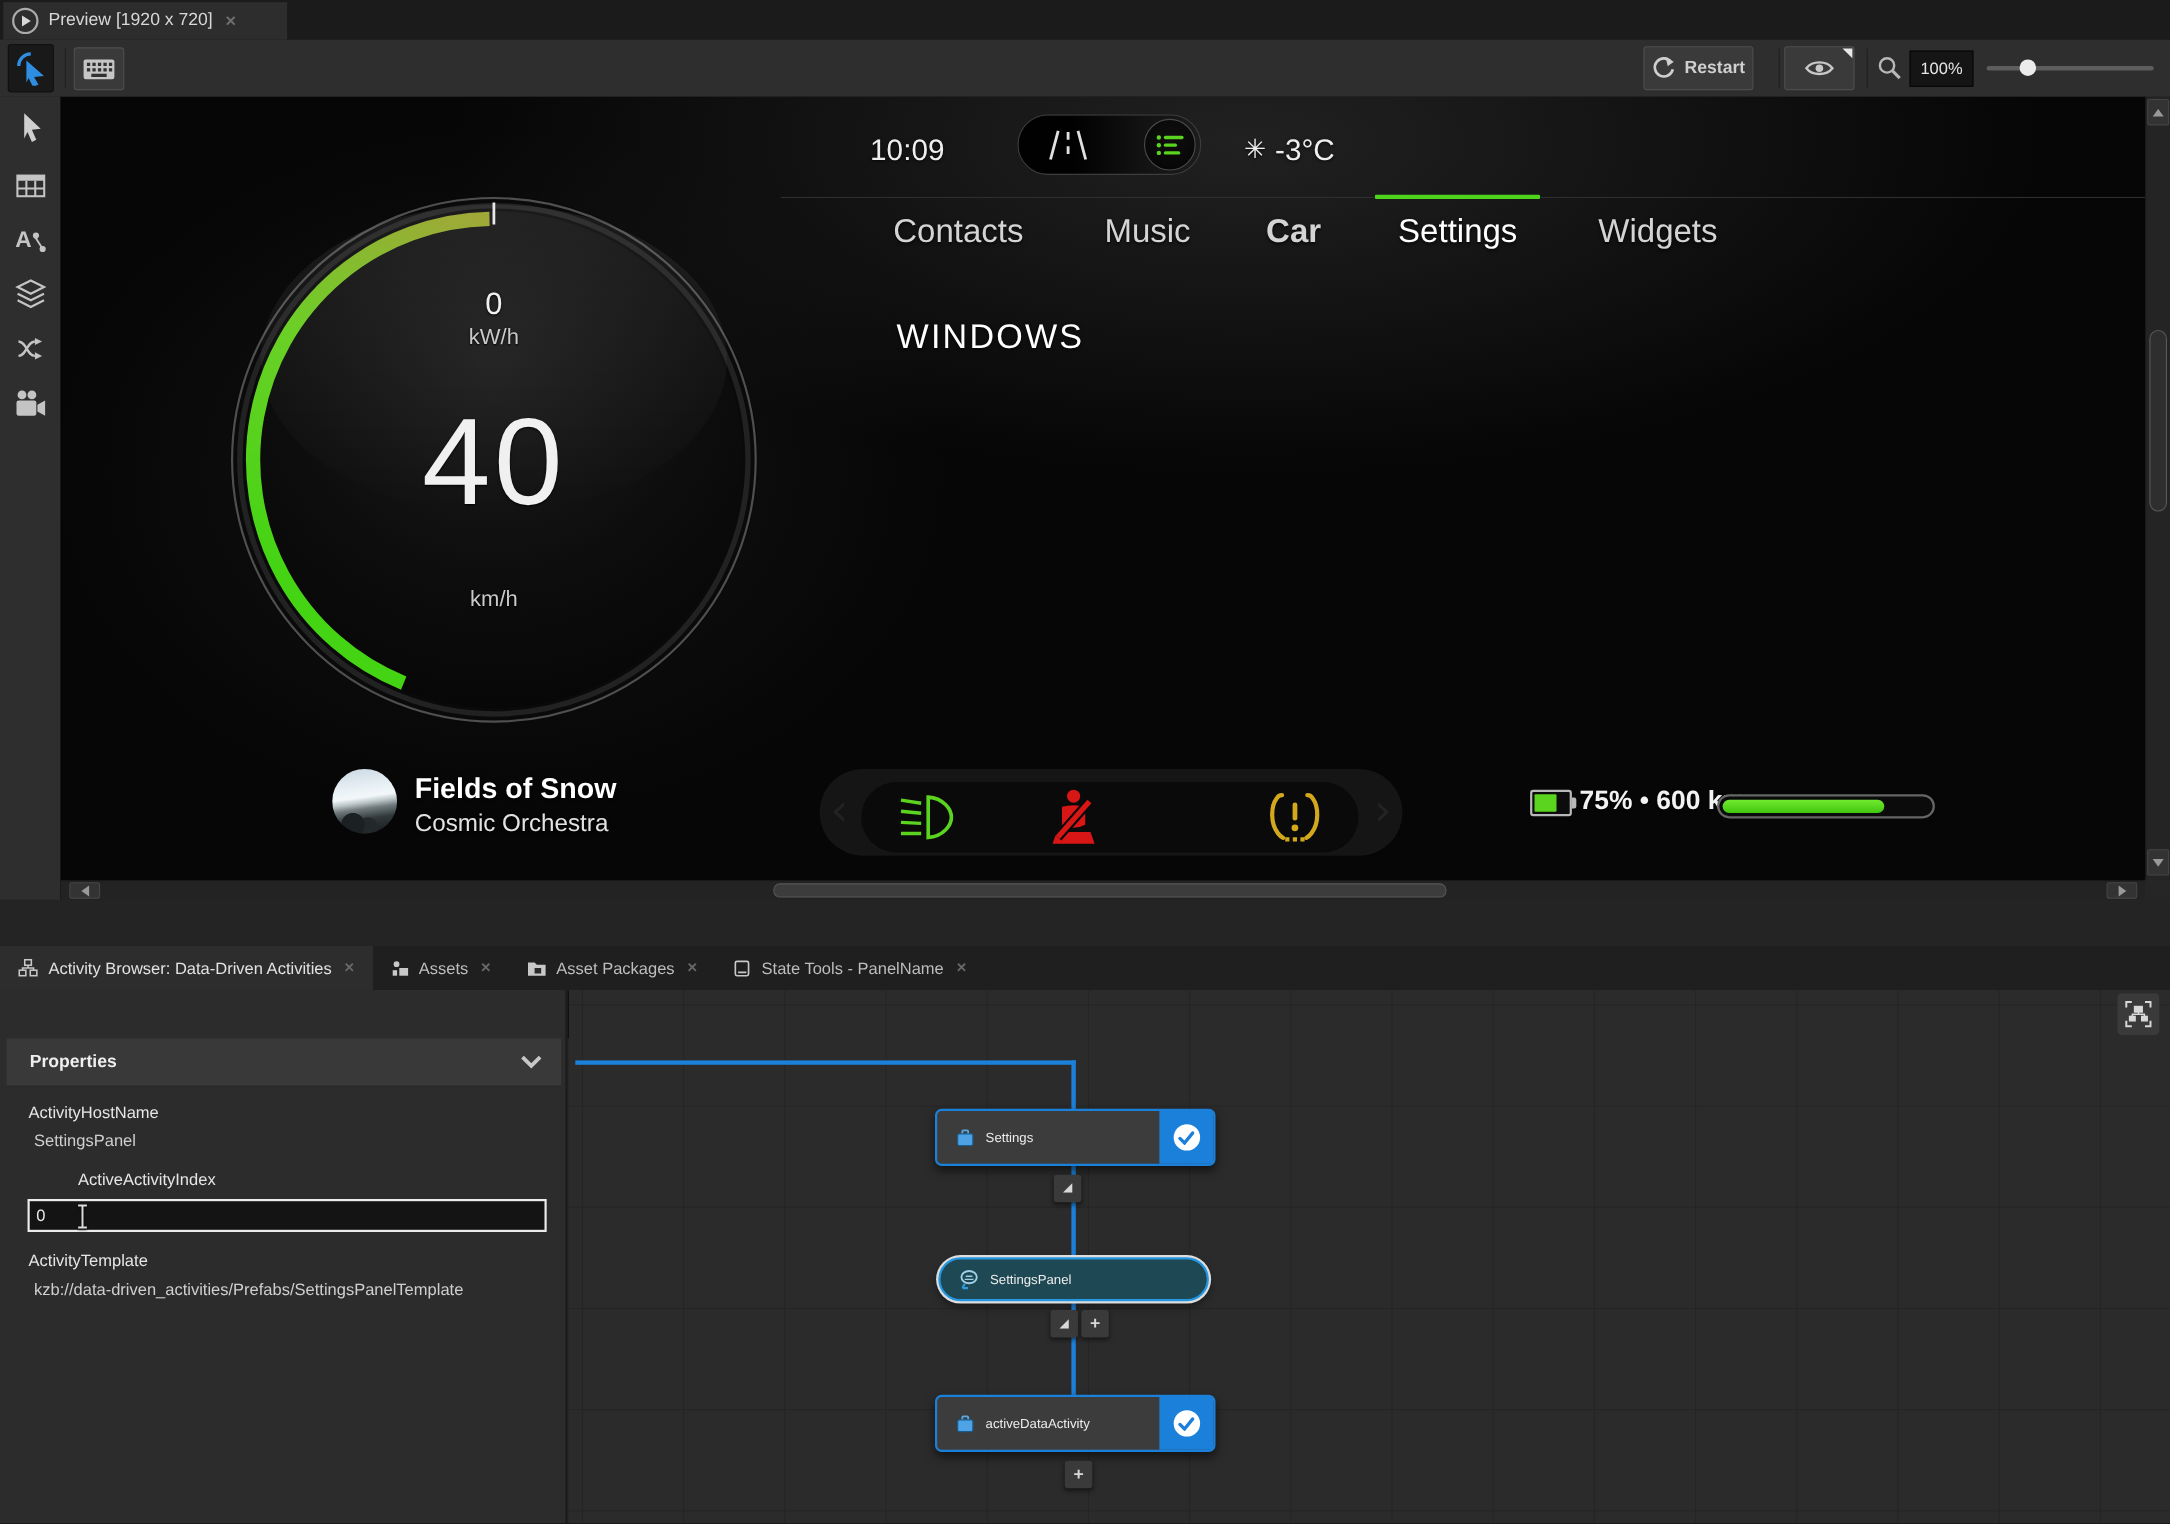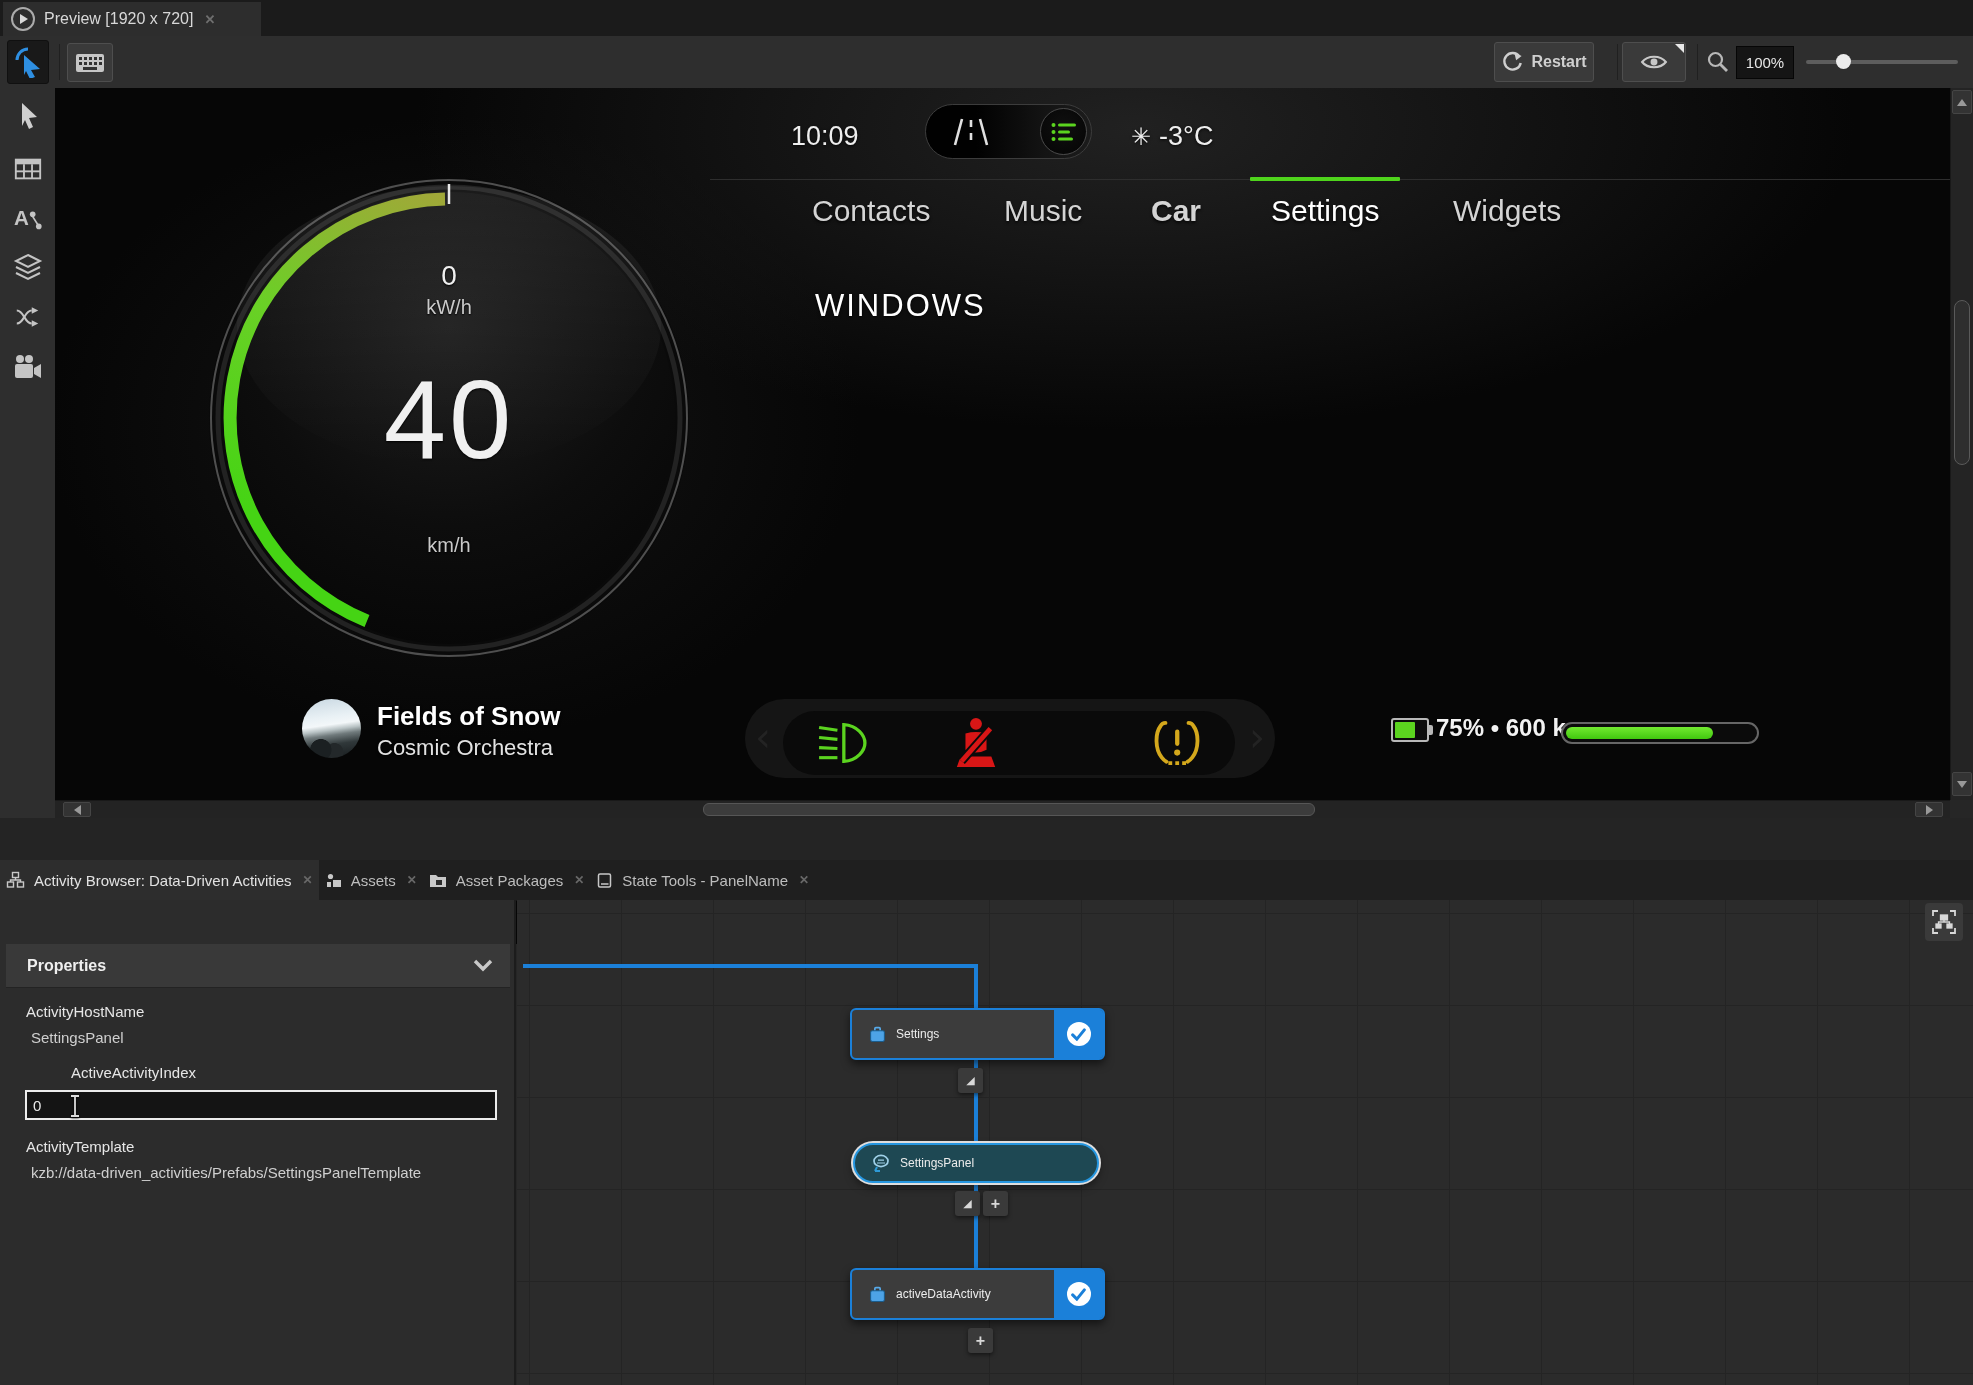--- a/index.html
+++ b/index.html
@@ -79,21 +79,21 @@
   .tri.left{border-top:5px solid transparent;border-bottom:5px solid transparent;border-right:7px solid #999;}
   .tri.right{border-top:5px solid transparent;border-bottom:5px solid transparent;border-left:7px solid #999;}
   .tri.up{border-left:5px solid transparent;border-right:5px solid transparent;border-bottom:7px solid #999;}
   .tri.down{border-left:5px solid transparent;border-right:5px solid transparent;border-top:7px solid #999;}
   .hthumb{left:648px;top:2px;width:612px;height:13px;background:#3c3c3c;border:1px solid #565656;border-radius:6px;box-sizing:border-box;}
   .vthumb{left:3px;top:212px;width:16px;height:165px;background:#2e2e2e;border:1px solid #5a5a5a;border-radius:8px;box-sizing:border-box;}
 
   
   .panel-gap{left:0;top:818px;width:1973px;height:42px;background:#242424;}
   .panel-tabbar{left:0;top:860px;width:1973px;height:40px;background:#1f1f1f;border-bottom:1px solid #161616;display:flex;align-items:stretch;}
-  .ptab{display:flex;align-items:center;gap:9px;padding:0 6px;font-size:15px;color:#bdbdbd;white-space:nowrap;}
+  .ptab{display:flex;align-items:center;gap:9px;padding:0 16px;font-size:15px;color:#bdbdbd;white-space:nowrap;}
   .ptab.active{background:#2d2d2d;color:#e2e2e2;}
   .ptab .close-x{font-size:12px;color:#686868;}
 
   .props-panel{left:0;top:900px;width:516px;height:485px;background:#2c2c2c;border-right:2px solid #1c1c1c;box-sizing:border-box;}
   .props-header{left:6px;top:44px;width:504px;height:44px;background:#393939;display:flex;align-items:center;justify-content:space-between;padding:0 16px 0 21px;box-sizing:border-box;border-bottom:1px solid #232323;}
   .props-title{font-size:16px;font-weight:bold;color:#efefef;}
   .prop-label{font-size:15px;color:#e6e6e6;}
   .prop-value{font-size:15px;color:#cfcfcf;}
   .prop-input{left:25px;top:190px;width:472px;height:30px;background:#141414;border:2px solid #ececec;box-sizing:border-box;color:#e8e8e8;font-size:15px;font-family:"Liberation Sans",sans-serif;padding:0 6px;}
 

